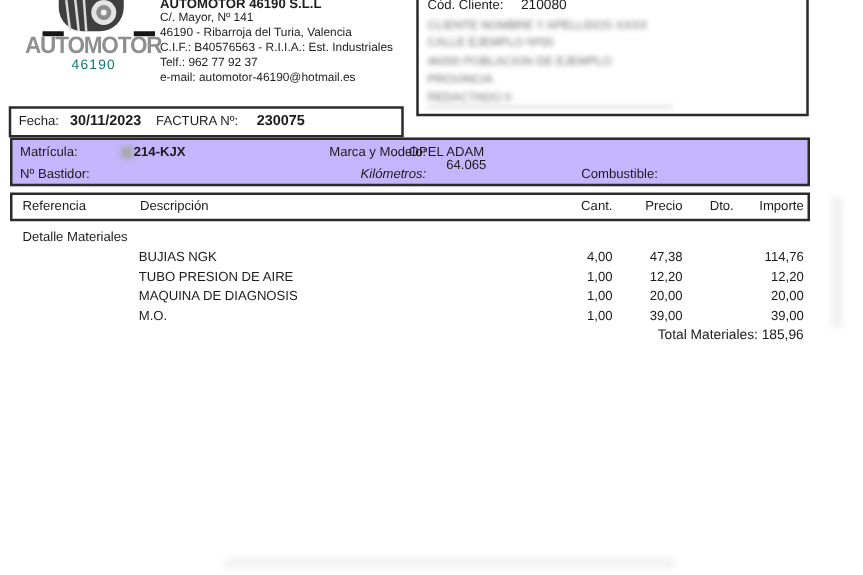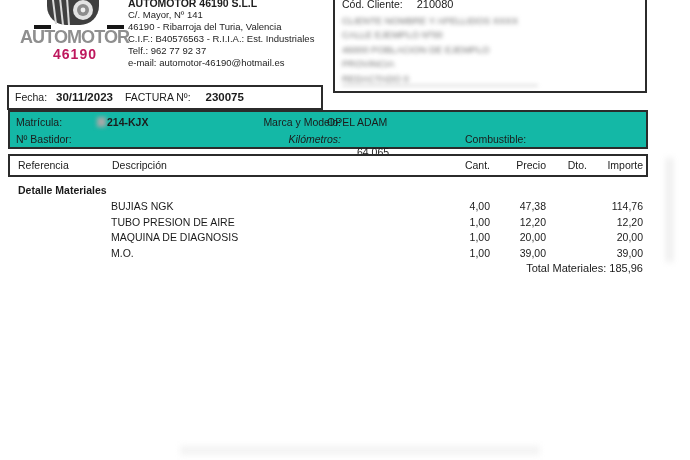--- a/index.html
+++ b/index.html
@@ -15,21 +15,21 @@
   .logo-bar{height:4px;background:#161616;top:25px;}
   .logo-bar.l{left:26px;width:17px;}
   .logo-bar.r{left:99px;width:17px;}
   .logo-brand{
     left:12px;top:26px;width:110px;text-align:center;
     font-size:19px;font-weight:bold;color:#8f8f8f;letter-spacing:-1px;
     transform:scaleX(.95);transform-origin:left;
   }
   .logo-number{
     left:12px;top:46px;width:110px;text-align:center;
-    font-size:14px;font-weight:bold;color:#be185d;letter-spacing:1px;
+    font-size:11px;font-weight:normal;color:#0f766e;letter-spacing:1px;
   }
   
   .company{left:128px;top:-3px;font-size:9.5px;line-height:12px;color:#1d1d1d;}
   .company .name{font-weight:bold;font-size:10.5px;}
   
   .client-box{left:333px;top:-10px;width:314px;height:103px;border:2px solid #2b2b2b;box-sizing:border-box;background:#fff;}
   .client-inner{padding:6px 0 0 7px;}
   .client-code{font-size:10.5px;height:12px;}
   .client-code .val{margin-left:14px;font-size:11px;}
   .redacted{
@@ -38,42 +38,42 @@
   }
   .redacted-underline{width:196px;border-bottom:1.5px solid #b0b0b0;padding-bottom:2px;}
   
   .date-box{left:7px;top:85px;width:316px;height:25px;border:2px solid #2b2b2b;box-sizing:border-box;background:#fff;}
   .date-inner{padding-left:6px;line-height:20px;font-size:10.5px;white-space:nowrap;}
   .date-inner .b{font-weight:bold;font-size:11.5px;}
   .date-inner .g1{margin-left:6px;}
   .date-inner .g2{margin-left:9px;}
   .date-inner .g3{margin-left:12px;}
   
-  .veh-box{left:8px;top:110px;width:640px;height:39px;border:2px solid #2b2b2b;box-sizing:border-box;background:#14b8a6;}
+  .veh-box{left:8px;top:110px;width:640px;height:39px;border:2px solid #2b2b2b;box-sizing:border-box;background:#c4b5fd;}
   .veh-box span{position:absolute;font-size:10.5px;white-space:nowrap;}
   .v-plate-label{left:6px;top:4px;}
   .v-plate-blur{left:87px;top:5px;width:9px;height:10px;background:#a8a8a8;filter:blur(2px);}
   .v-plate-value{left:97px;top:4px;font-weight:bold;}
   .v-vin-label{left:6px;top:21px;}
   .v-model-label{left:235px;width:96px;text-align:right;top:4px;}
   .v-model-value{left:317px;top:4px;}
   .v-km-label{left:235px;width:96px;text-align:right;top:21px;font-style:italic;}
-  .v-km-value{left:347px;top:34px;}
+  .v-km-value{left:347px;top:14px;}
   .v-fuel-label{left:455px;top:21px;}
   
   .thead-box{left:8px;top:154px;width:640px;height:23px;border:2px solid #2b2b2b;box-sizing:border-box;background:#fff;}
   .thead-box span{position:absolute;top:3px;font-size:10.5px;}
   .h-ref{left:8px;}
   .h-desc{left:102px;}
   .h-qty{left:430px;width:50px;text-align:right;}
   .h-price{left:476px;width:60px;text-align:right;}
   .h-dto{left:547px;width:30px;text-align:right;}
   .h-imp{left:563px;width:70px;text-align:right;}
   
-  .section-title{left:18px;top:184px;font-size:10.5px;font-weight:bold;}
+  .section-title{left:18px;top:184px;font-size:10.5px;font-weight:normal;}
   .mat-row{left:0;width:590px;height:13px;}
   .mat-row span{position:absolute;font-size:10.5px;white-space:nowrap;}
   .c-desc{left:111px;}
   .c-qty{left:440px;width:50px;text-align:right;}
   .c-price{left:486px;width:60px;text-align:right;}
   .c-dto{left:552px;width:30px;text-align:right;}
   .c-imp{left:573px;width:70px;text-align:right;}
   .total-row{left:440px;top:262px;width:203px;text-align:right;font-size:11px;font-weight:normal;white-space:nowrap;}
   
   .artifact{filter:blur(3px);}

